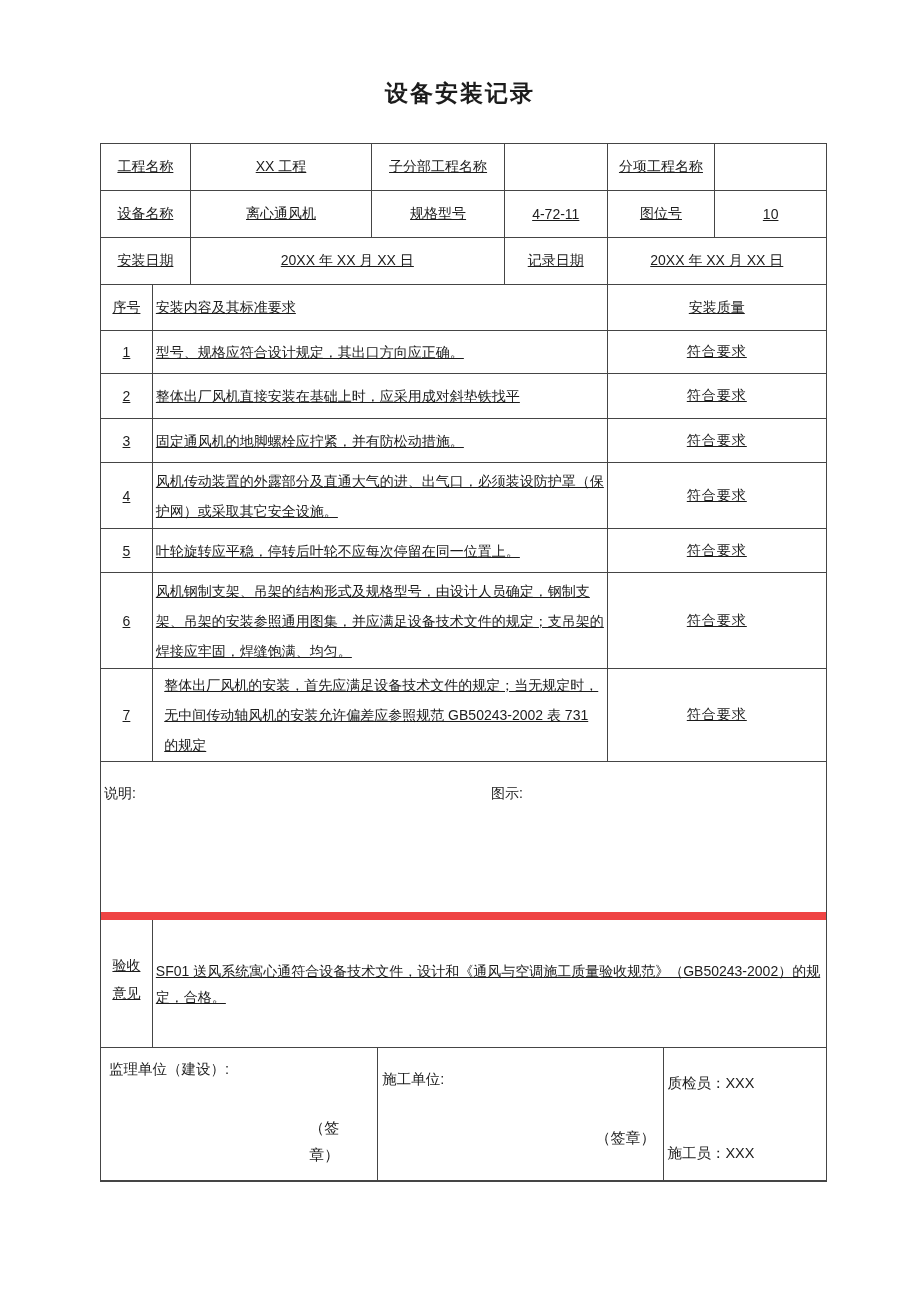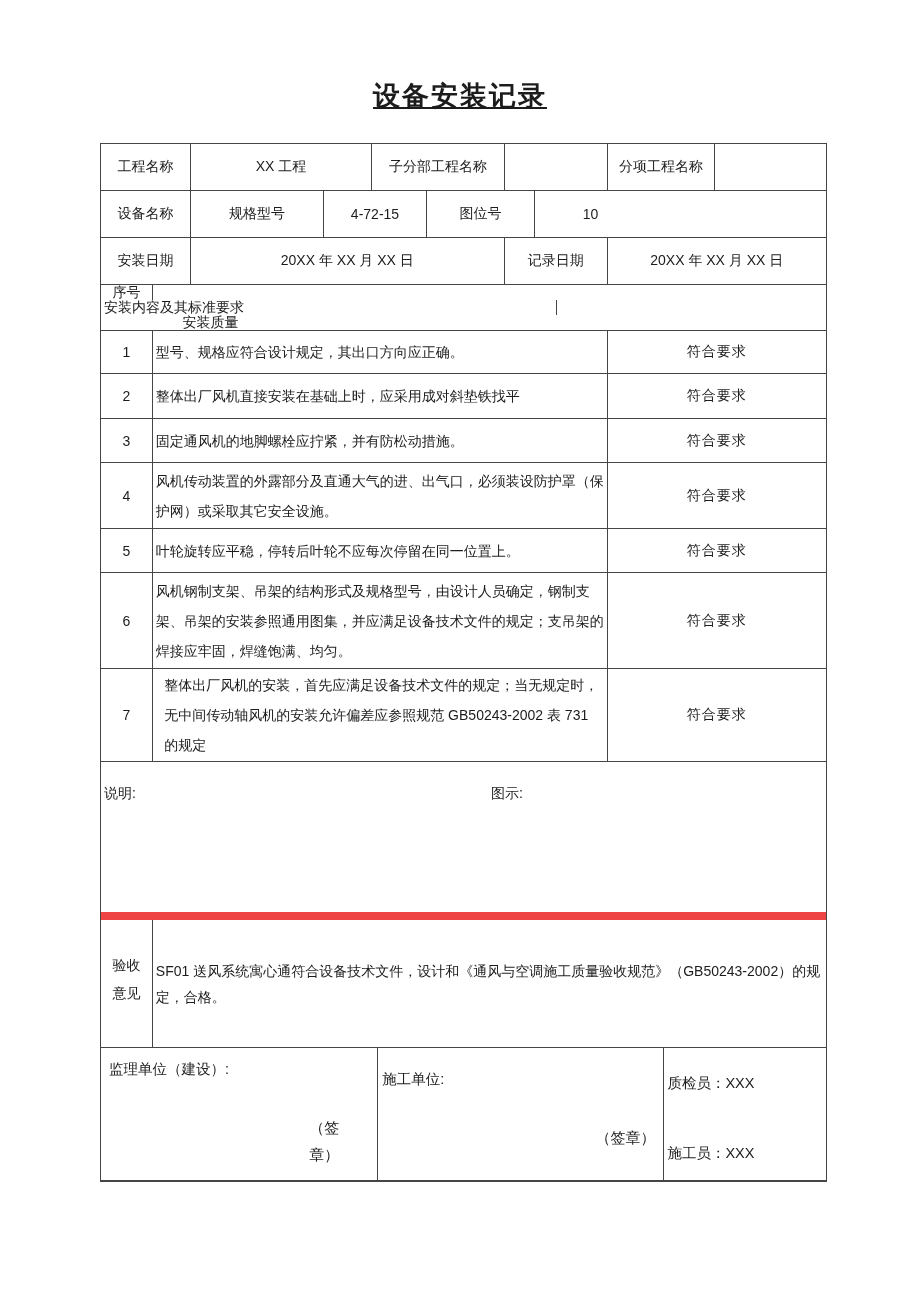--- a/index.html
+++ b/index.html
@@ -6,35 +6,35 @@
   html, body { background: #ffffff; }
   body {
     width: 920px; height: 1301px;
     font-family: "Liberation Sans", "DejaVu Sans", sans-serif;
     color: #1c1c1c;
   }
   .page { position: relative; width: 920px; height: 1301px; background: #fff; overflow: hidden; }
 
   .doc-title {
     position: absolute; top: 78px; left: 0; width: 100%;
-    text-align: center; font-size: 27px; font-weight: bold; letter-spacing: 2px; text-decoration: underline;
+    text-align: center; font-size: 23px; font-weight: bold; letter-spacing: 2px;
   }
 
   .tbl {
     position: absolute; left: 100px; top: 143px; width: 727px;
     border: 1px solid #454545; border-bottom-width: 2px;
     background: #fff;
   }
   .row { display: flex; border-bottom: 1px solid #454545; }
   .row:last-child { border-bottom: none; }
   .row-notes { border-bottom: 8px solid #ef4444; }
   .cell {
     border-right: 1px solid #454545;
     display: flex; align-items: center; justify-content: center;
-    font-size: 14px; overflow: hidden; text-align: center;
+    font-size: 14px; overflow: hidden; text-align: center; text-decoration: underline;
   }
   .cell:last-child { border-right: none; }
   .cell-left { justify-content: flex-start; text-align: left; padding-left: 3px; }
   .item-text { line-height: 30px; white-space: pre-line; }
   .quality { letter-spacing: 1px; }
 
   .notes-cell { position: relative; display: block; }
   .notes-desc { position: absolute; top: 23px; left: 3px; font-size: 14px; }
   .notes-diagram { position: absolute; top: 23px; left: 390px; font-size: 14px; }
 
@@ -66,34 +66,35 @@
       <div class="cell" style="width:90px;">工程名称</div>
       <div class="cell" style="width:182px;">XX 工程</div>
       <div class="cell" style="width:133px;">子分部工程名称</div>
       <div class="cell" style="width:103px;"></div>
       <div class="cell" style="width:108px;">分项工程名称</div>
       <div class="cell" style="width:111px;"></div>
     </div>
 
     <div class="row" style="height:47px;">
       <div class="cell" style="width:90px;">设备名称</div>
+      <div class="cell" style="width:182px;">离心通风机</div>
       <div class="cell" style="width:133px;">规格型号</div>
-      <div class="cell" style="width:103px;">4-72-15</div>
+      <div class="cell" style="width:103px;">4-72-11</div>
       <div class="cell" style="width:108px;">图位号</div>
       <div class="cell" style="width:111px;">10</div>
     </div>
 
     <div class="row" style="height:47px;">
       <div class="cell" style="width:90px;text-align:right;">安装日期</div>
       <div class="cell" style="width:315px;">20XX 年 XX 月 XX 日</div>
       <div class="cell" style="width:103px;">记录日期</div>
       <div class="cell" style="width:219px;">20XX 年 XX 月 XX 日</div>
     </div>
 
-    <div class="row" style="height:46px;flex-direction:column;">
+    <div class="row" style="height:46px;">
       <div class="cell" style="width:52px;">序号</div>
       <div class="cell cell-left" style="width:456px;">安装内容及其标准要求</div>
       <div class="cell" style="width:219px;">安装质量</div>
     </div>
 
     <div class="row" style="height:43px;">
       <div class="cell" style="width:52px;">1</div>
       <div class="cell cell-left" style="width:456px;">
           <div class="item-text">型号、规格应符合设计规定，其出口方向应正确。</div>
         </div>

